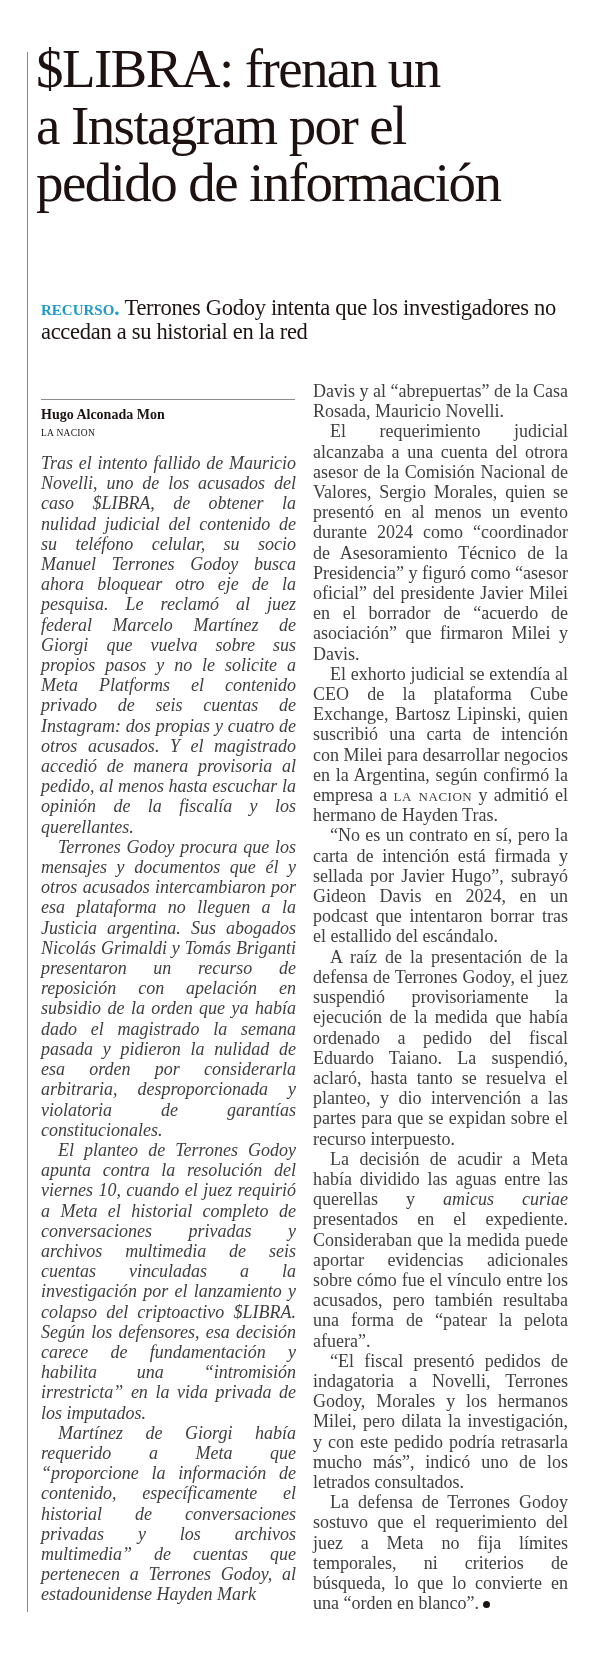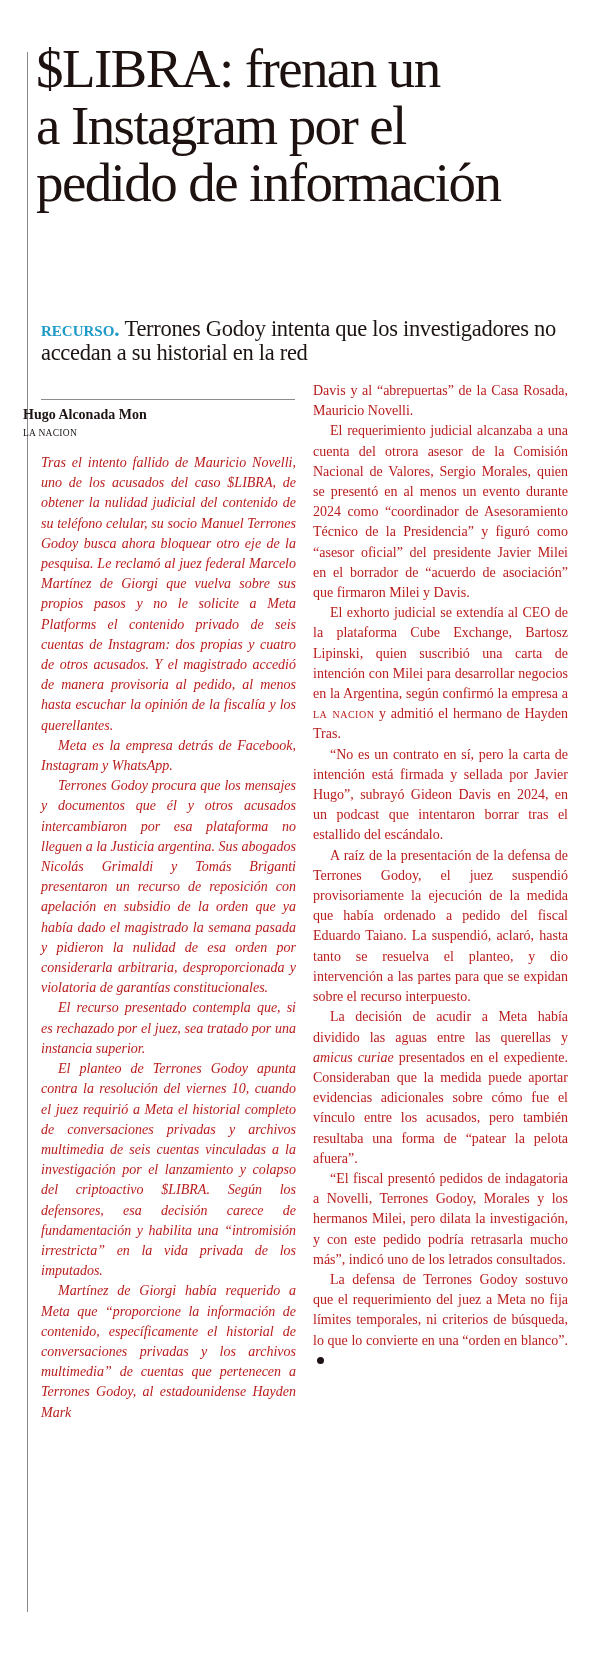--- a/index.html
+++ b/index.html
@@ -6,38 +6,38 @@
   body { width: 613px; height: 1659px; position: relative; overflow: hidden; color: #1c1412; }
   .page { position: absolute; left: 0; top: 0; width: 579px; height: 1659px; }
   .vrule { position: absolute; left: 27px; top: 52px; width: 1px; height: 1560px; background: #8a8a8a; }
   .headline {
     position: absolute; left: 36px; top: 40px; width: 560px;
     font-family: "Liberation Serif", "DejaVu Serif", serif;
     font-size: 55px; line-height: 57px; letter-spacing: -1.6px;
     color: #1e1210; margin: 0; font-weight: normal;
   }
   .deck {
-    position: absolute; left: 41px; top: 317px; width: 560px;
+    position: absolute; left: 41px; top: 296px; width: 560px;
     font-family: "Liberation Serif", "DejaVu Serif", serif;
     font-size: 22.5px; line-height: 24px; color: #1c1412; letter-spacing: -0.3px;
   }
   .deck-label {
     color: #1d9ac7; font-weight: bold; font-variant: small-caps; font-size: 21px; letter-spacing: 0px;
   }
   .byline-rule { position: absolute; left: 41px; top: 399px; width: 254px; height: 1px; background: #8c8c8c; }
   .byline {
-    position: absolute; left: 23px; top: 406px; width: 254px;
+    position: absolute; left: 41px; top: 406px; width: 254px;
     font-family: "Liberation Serif", "DejaVu Serif", serif;
   }
   .byline .author { font-size: 14px; font-weight: bold; line-height: 18px; }
   .byline .outlet { font-size: 9.5px; line-height: 14px; letter-spacing: 0.3px; margin-top: 2px; }
   .col {
     position: absolute;
     font-family: "Liberation Serif", "DejaVu Serif", serif;
-    font-size: 14px; line-height: 20.2px; color: #b91c1c;
+    font-size: 18px; line-height: 20.2px; color: #404040;
     text-align: justify; hyphens: manual;
   }
   .col p { margin: 0; text-indent: 17px; }
   .col p.noindent { text-indent: 0; }
   .col-left { left: 41px; top: 453px; width: 255px; font-style: italic; }
   .col-right { left: 313px; top: 381px; width: 255px; }
   .sc { font-variant: small-caps; letter-spacing: 0.5px; }
   .endmark { display: inline-block; width: 7px; height: 7px; border-radius: 50%; background: #1c1412; margin-left: 4px; vertical-align: 1px; }
   em { font-style: italic; }
 </style>
@@ -58,23 +58,21 @@
   </div>
 
   <div class="byline-rule"></div>
   <div class="byline">
     <div class="author">Hugo Alconada Mon</div>
     <div class="outlet">LA NACION</div>
   </div>
 
   <div class="col col-left">
     <p class="noindent">Tras el intento fallido de Mauricio Novelli, uno de los acusados del caso $LIBRA, de obtener la nulidad judicial del contenido de su teléfono celular, su socio Manuel Terrones Godoy busca ahora bloquear otro eje de la pesquisa. Le reclamó al juez federal Marcelo Martínez de Giorgi que vuelva sobre sus propios pasos y no le solicite a Meta Platforms el contenido privado de seis cuentas de Instagram: dos propias y cuatro de otros acusados. Y el magistrado accedió de manera provisoria al pedido, al menos hasta escuchar la opinión de la fiscalía y los querellantes.</p>
-    <p>Meta es la empresa detrás de Facebook, Instagram y WhatsApp.</p>
     <p>Terrones Godoy procura que los mensajes y documentos que él y otros acusados intercambiaron por esa plataforma no lleguen a la Justicia argentina. Sus abogados Nicolás Grimaldi y Tomás Briganti presentaron un recurso de reposición con apelación en subsidio de la orden que ya había dado el magistrado la semana pasada y pidieron la nulidad de esa orden por considerarla arbitraria, desproporcionada y violatoria de garantías constitucionales.</p>
-    <p>El recurso presentado contempla que, si es rechazado por el juez, sea tratado por una instancia superior.</p>
     <p>El planteo de Terrones Godoy apunta contra la resolución del viernes 10, cuando el juez requirió a Meta el historial completo de conversaciones privadas y archivos multimedia de seis cuentas vinculadas a la investigación por el lanzamiento y colapso del criptoactivo $LIBRA. Según los defensores, esa decisión carece de fundamentación y habilita una “intromisión irrestricta” en la vida privada de los imputados.</p>
     <p>Martínez de Giorgi había requerido a Meta que “proporcione la información de contenido, específicamente el historial de conversaciones privadas y los archivos multimedia” de cuentas que pertenecen a Terrones Godoy, al estadounidense Hayden Mark</p>
   </div>
 
   <div class="col col-right">
     <p class="noindent">Davis y al “abrepuertas” de la Casa Rosada, Mauricio Novelli.</p>
     <p>El requerimiento judicial alcanzaba a una cuenta del otrora asesor de la Comisión Nacional de Valores, Sergio Morales, quien se presentó en al menos un evento durante 2024 como “coordinador de Asesoramiento Técnico de la Presidencia” y figuró como “asesor oficial” del presidente Javier Milei en el borrador de “acuerdo de asociación” que firmaron Milei y Davis.</p>
     <p><span>El exhorto judicial se extendía al CEO de la plataforma Cube Exchange, Bartosz Lipinski, quien suscribió una carta de intención con Milei para desarrollar negocios en la Argentina, según confirmó la empresa a </span><span class="sc">la nacion</span><span> y admitió el hermano de Hayden Tras.</span></p>
     <p>“No es un contrato en sí, pero la carta de intención está firmada y sellada por Javier Hugo”, subrayó Gideon Davis en 2024, en un podcast que intentaron borrar tras el estallido del escándalo.</p>
     <p>A raíz de la presentación de la defensa de Terrones Godoy, el juez suspendió provisoriamente la ejecución de la medida que había ordenado a pedido del fiscal Eduardo Taiano. La suspendió, aclaró, hasta tanto se resuelva el planteo, y dio intervención a las partes para que se expidan sobre el recurso interpuesto.</p>

